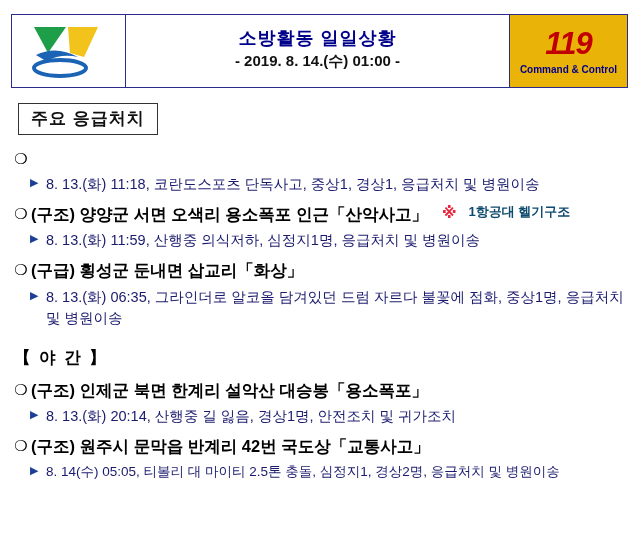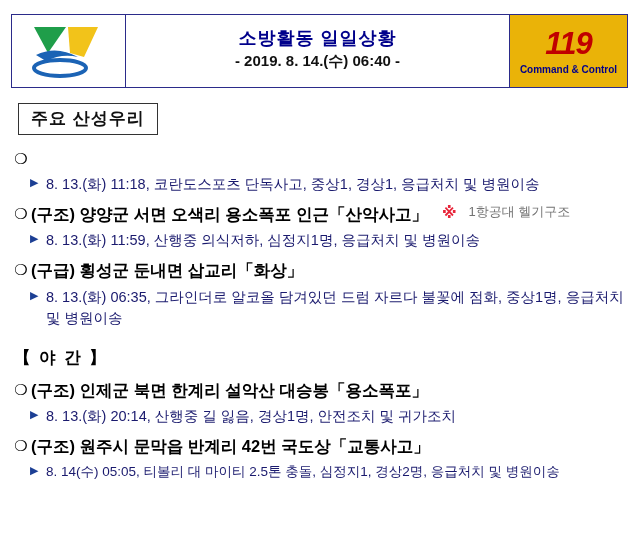--- a/index.html
+++ b/index.html
@@ -134,22 +134,22 @@
     width: 15px;
     flex: 0 0 15px;
     font-size: 15px;
     line-height: 1.4;
     color: #000000;
   }
   .entry-title .ttext {
     padding-left: 2px;
   }
   .tag-red {
-    color: #737373;
-    font-weight: normal;
+    color: #0c4a6e;
+    font-weight: bold;
     font-size: 13px;
     margin-left: 12px;
     white-space: nowrap;
     text-align: center;
   }
   .tag-star {
     color: #e8253a;
     font-weight: bold;
     font-size: 15px;
     margin-left: 14px;
@@ -195,29 +195,29 @@
     <div class="header-logo">
       <svg class="logo-art" viewBox="0 0 86 56">
         <path d="M8 4 L40 4 L22 30 Z" fill="#1f9e4a"></path>
         <path d="M42 4 L72 4 L58 34 L44 30 Z" fill="#f2c31a"></path>
         <path d="M10 32 Q30 22 52 34 Q36 30 20 38 Z" fill="#1b63b5"></path>
         <ellipse cx="34" cy="45" rx="26" ry="8" fill="none" stroke="#1b63b5" stroke-width="4"></ellipse>
       </svg>
     </div>
     <div class="header-title">
       <div class="main">소방활동 일일상황</div>
-      <div class="sub">- 2019. 8. 14.(수) 06:40 -</div>
+      <div class="sub">- 2019. 8. 14.(수) 01:00 -</div>
     </div>
     <div class="header-119">
       <div class="num">119</div>
       <div class="cmd">Command &amp; Control</div>
     </div>
   </div>
 
-  <div class="section-badge">주요 산성우리</div>
+  <div class="section-badge">주요 응급처치</div>
 
   <div class="content">
 
     <div class="entry">
       <div class="entry-title">
         <span class="bullet-o">❍</span>
       </div>
       <div class="entry-detail">
         <span class="bullet-tri">▶</span>
         <span class="dtext">8. 13.(화) 11:18, 코란도스포츠 단독사고, 중상1, 경상1, 응급처치 및 병원이송</span>

